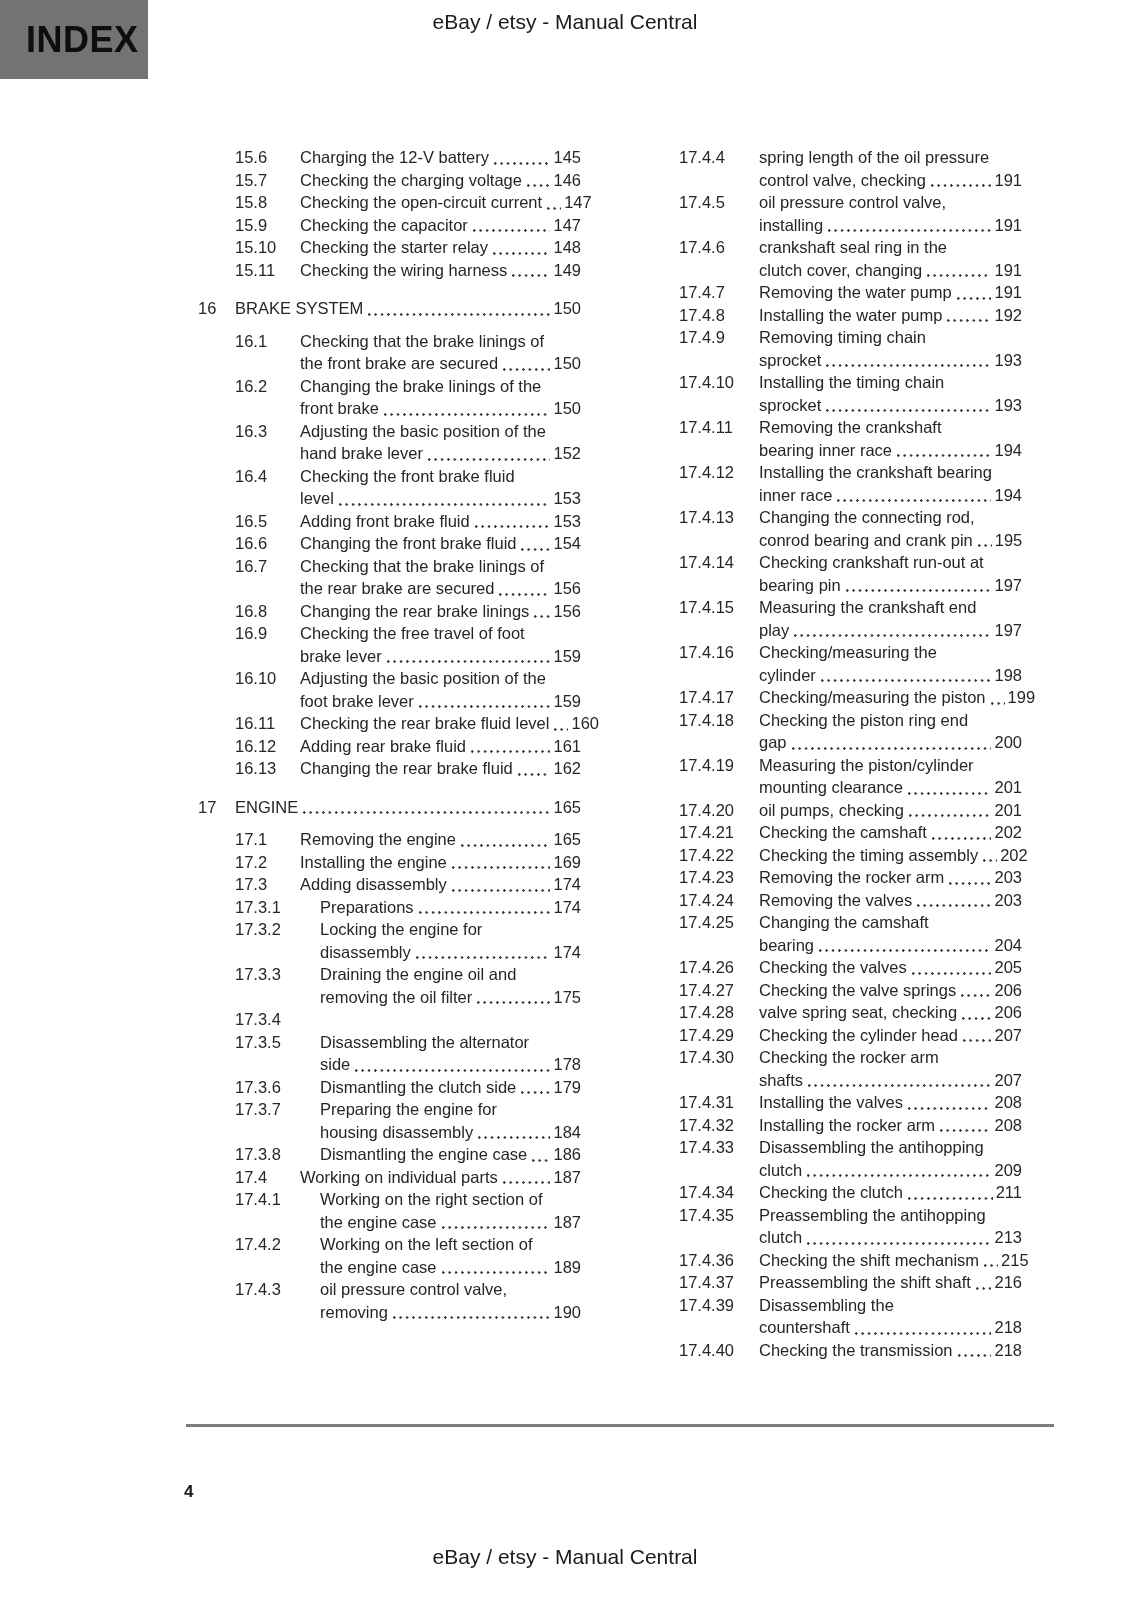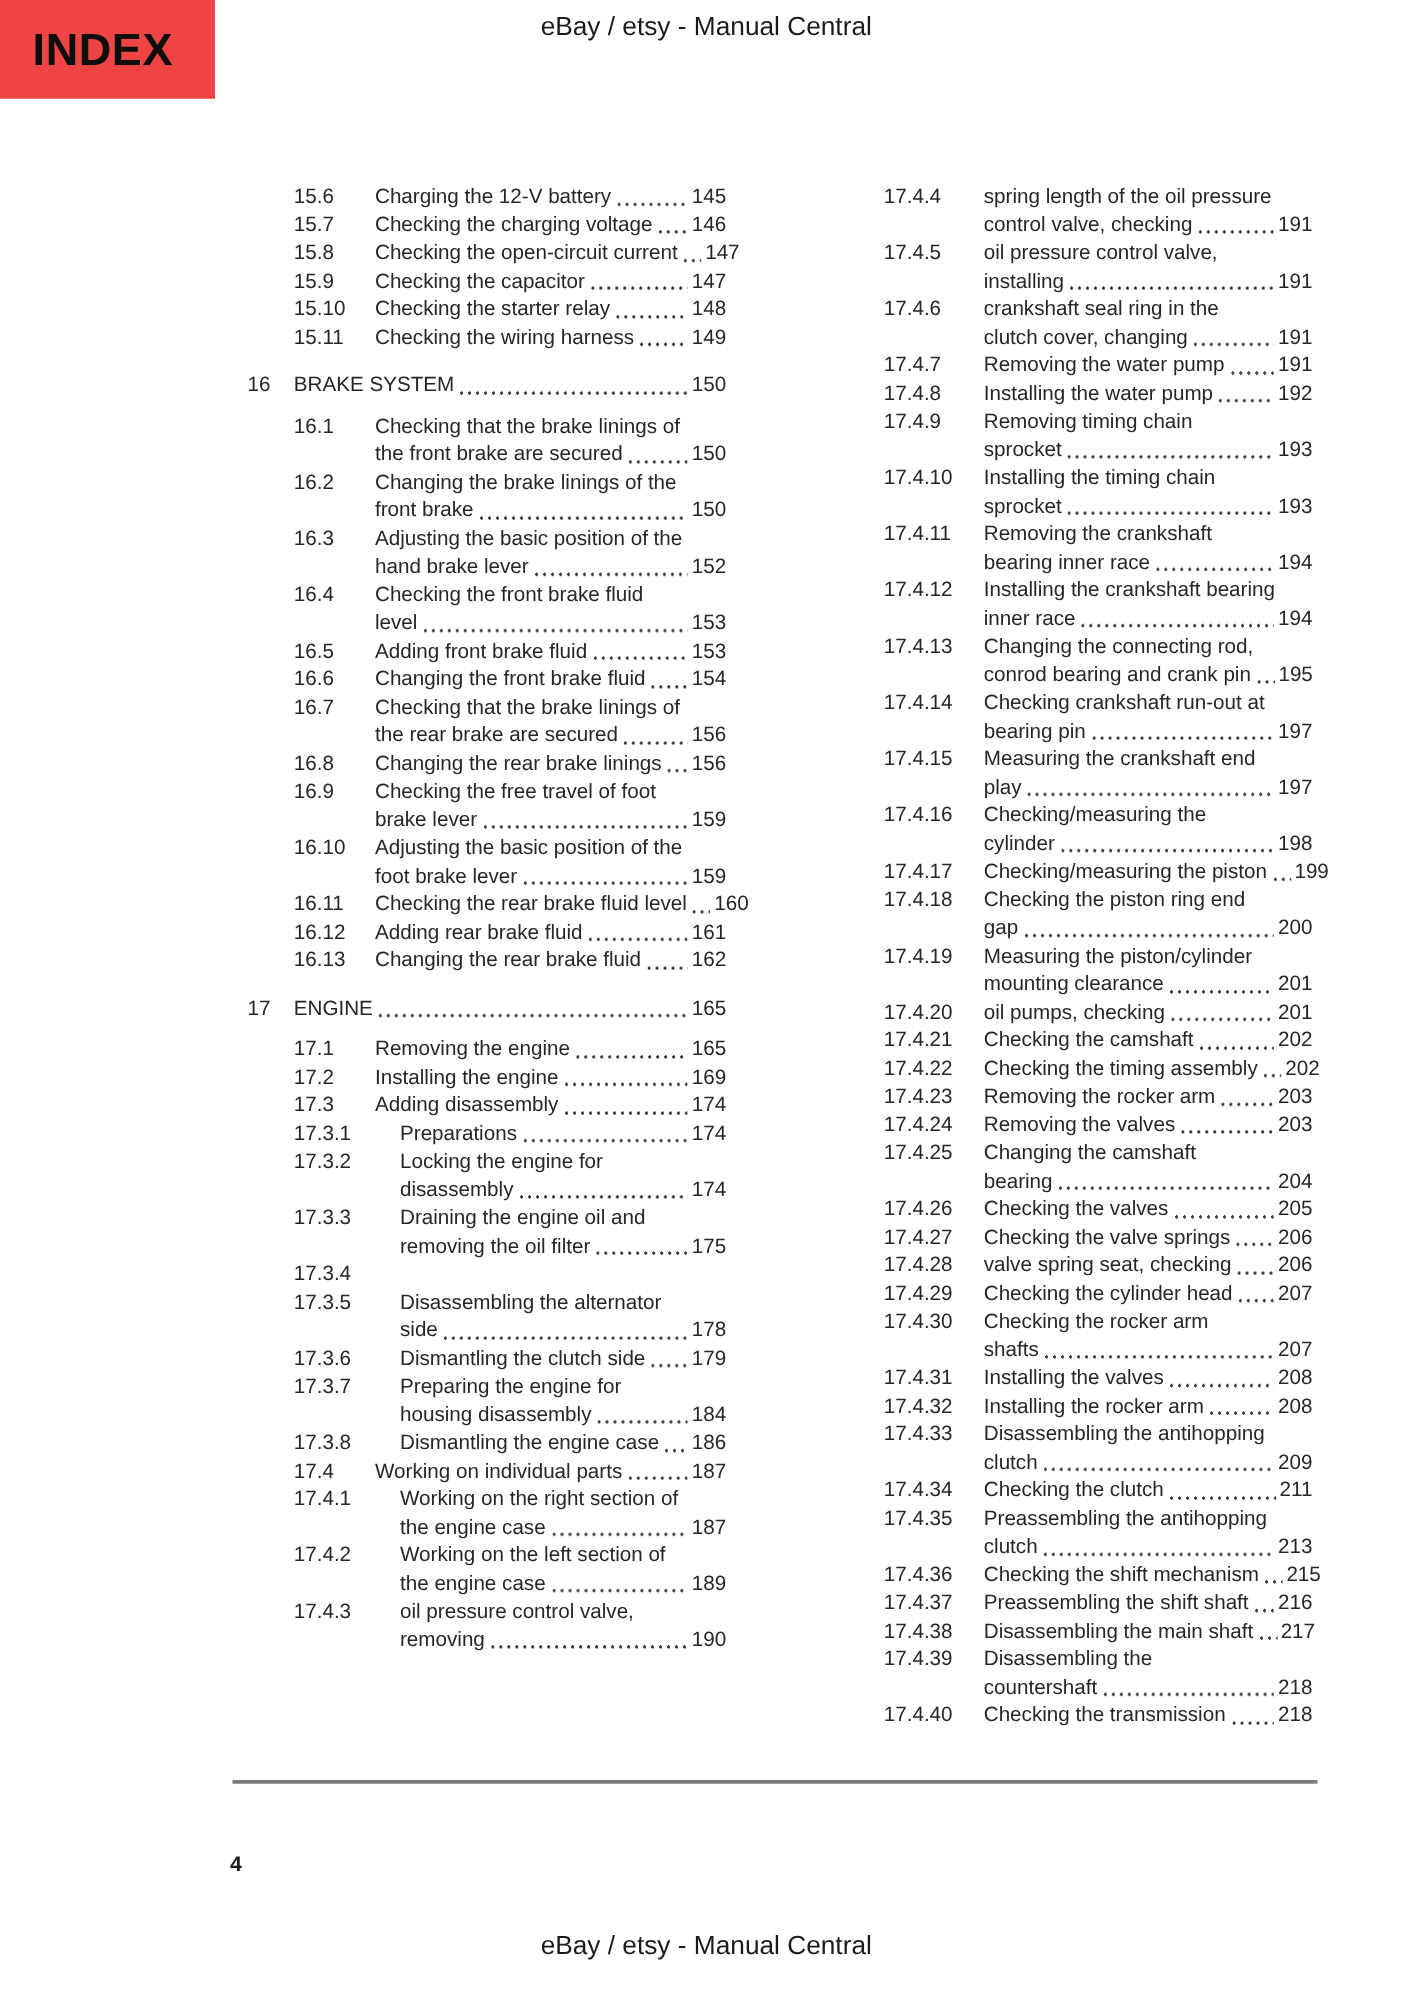--- a/index.html
+++ b/index.html
@@ -2,33 +2,33 @@
 <html><head>
 <meta charset="utf-8">
 <style>
   html,body{margin:0;padding:0}
   body{
     width:1130px;height:1600px;background:#ffffff;position:relative;
     font-family:"Liberation Sans","DejaVu Sans",sans-serif;color:#262626;
     overflow:hidden;
   }
   .index-box{
-    position:absolute;left:0;top:0;width:172px;height:79px;
-    background:#ef4444;display:flex;align-items:center;
+    position:absolute;left:0;top:0;width:148px;height:79px;
+    background:#737373;display:flex;align-items:center;
   }
   .index-box .index-label{
     font-weight:bold;font-size:36px;color:#0e0e0e;margin-left:26px;letter-spacing:.5px;
   }
   .header-title{
     position:absolute;top:10px;left:0;width:100%;text-align:center;
     font-size:21px;color:#1b1b1b;
   }
   .toc{position:absolute;top:134px}
   .toc-left{left:186px;width:407px}
-  .toc-right{left:695px;width:367px}
+  .toc-right{left:667px;width:367px}
   .toc ul{list-style:none;margin:12px;padding:0 0 0 37px}
   .toc-right ul{padding-left:0}
   .entry{display:flex;align-items:flex-start;font-size:16.5px;line-height:22.5px}
   .entry .num{flex:0 0 auto}
   .entry.sub .num{width:65px}
   .entry.subsub .num{width:85px}
   .toc-right .entry.subsub .num{width:80px}
   .entry.top{margin:16px 0 10px -37px}
   .entry.top .num{width:37px}
   .entry .body{flex:1 1 auto;min-width:0}
@@ -782,30 +782,20 @@
         <span class="num">17.4.37</span>
         <div class="body">
           <div class="lastrow">
             <span class="lastline">Preassembling the shift shaft</span>
             <span class="dots"></span>
             <span class="page-num">216</span>
           </div>
         </div>
       </li>
       <li class="entry subsub">
-        <span class="num">17.4.38</span>
-        <div class="body">
-          <div class="lastrow">
-            <span class="lastline">Disassembling the main shaft</span>
-            <span class="dots"></span>
-            <span class="page-num">217</span>
-          </div>
-        </div>
-      </li>
-      <li class="entry subsub">
         <span class="num">17.4.39</span>
         <div class="body">
           <div class="head">Disassembling the</div>
           <div class="lastrow">
             <span class="lastline">countershaft</span>
             <span class="dots"></span>
             <span class="page-num">218</span>
           </div>
         </div>
       </li>

